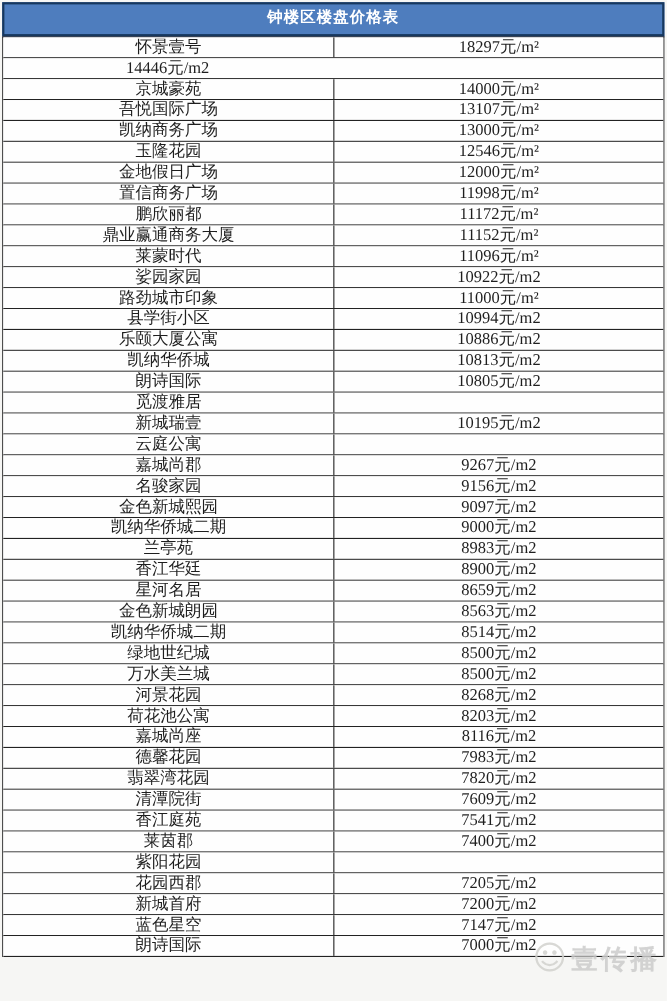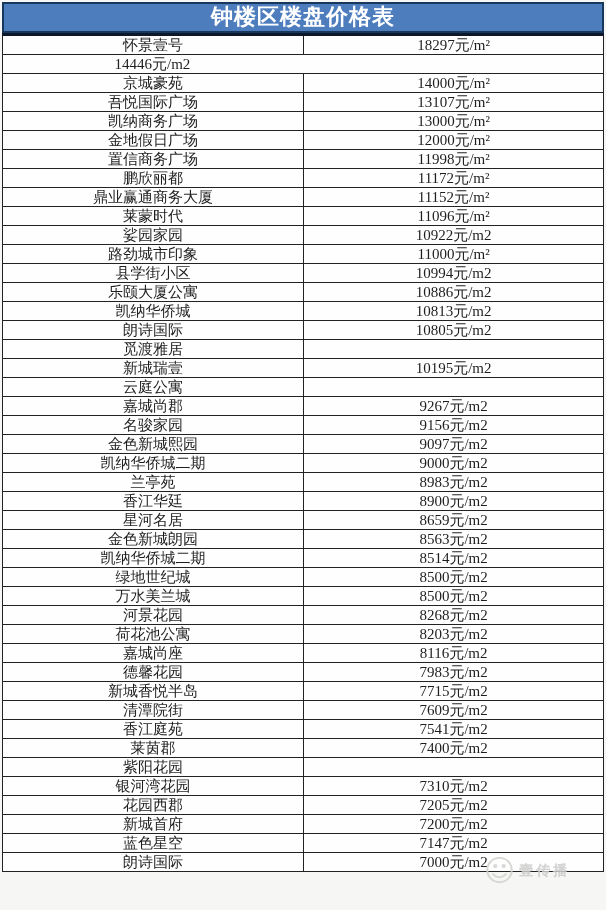--- a/index.html
+++ b/index.html
@@ -14,29 +14,29 @@
     left: 2px; top: 2px;
     width: 602px;
     background: #ffffff;
   }
   .title-bar {
     height: 31px;
     background: #4E7DBE;
     border: 2px solid #17375D;
     color: #ffffff;
     font-weight: bold;
-    font-size: 22px;
+    font-size: 14px;
     line-height: 26px;
     text-align: center;
     letter-spacing: 1px;
   }
   .rows {
     border-left: 1px solid #222222;
     border-right: 1px solid #222222;
-    border-top: 3px solid #0f172a;
+    border-top: 1px solid #0f172a;
   }
   .row {
     display: flex;
     height: 19px;
     border-bottom: 1px solid #222222;
     background: #fefefe;
   }
   .cell {
     font-size: 15px;
     line-height: 18px;
@@ -62,21 +62,21 @@
     pointer-events: none;
   }
   .wm-face {
     font-family: "DejaVu Sans", sans-serif;
     font-size: 30px;
     line-height: 30px;
     color: #d2d2ce;
     margin-right: 4px;
   }
   .wm-text {
-    font-size: 14px;
+    font-size: 24px;
     font-weight: bold;
     letter-spacing: 3px;
     color: #cccccc;
     text-shadow: 0 0 1px #e4e4e0;
   }
 </style>
 </head>
 <body>
 
 <div class="sheet">
@@ -95,20 +95,24 @@
       </div>
       <div class="row">
         <div class="cell name">吾悦国际广场</div>
         <div class="cell price">13107元/m²</div>
       </div>
       <div class="row">
         <div class="cell name">凯纳商务广场</div>
         <div class="cell price">13000元/m²</div>
       </div>
       <div class="row">
+        <div class="cell name">玉隆花园</div>
+        <div class="cell price">12546元/m²</div>
+      </div>
+      <div class="row">
         <div class="cell name">金地假日广场</div>
         <div class="cell price">12000元/m²</div>
       </div>
       <div class="row">
         <div class="cell name">置信商务广场</div>
         <div class="cell price">11998元/m²</div>
       </div>
       <div class="row">
         <div class="cell name">鹏欣丽都</div>
         <div class="cell price">11172元/m²</div>
@@ -209,41 +213,37 @@
       </div>
       <div class="row">
         <div class="cell name">嘉城尚座</div>
         <div class="cell price">8116元/m2</div>
       </div>
       <div class="row">
         <div class="cell name">德馨花园</div>
         <div class="cell price">7983元/m2</div>
       </div>
       <div class="row">
-        <div class="cell name">新城香悦半岛</div>
-        <div class="cell price">7715元/m2</div>
+        <div class="cell name">翡翠湾花园</div>
+        <div class="cell price">7820元/m2</div>
       </div>
       <div class="row">
         <div class="cell name">清潭院街</div>
         <div class="cell price">7609元/m2</div>
       </div>
       <div class="row">
         <div class="cell name">香江庭苑</div>
         <div class="cell price">7541元/m2</div>
       </div>
       <div class="row">
         <div class="cell name">莱茵郡</div>
         <div class="cell price">7400元/m2</div>
       </div>
       <div class="row">
         <div class="cell name">紫阳花园</div>
-      </div>
-      <div class="row">
-        <div class="cell name">银河湾花园</div>
-        <div class="cell price">7310元/m2</div>
       </div>
       <div class="row">
         <div class="cell name">花园西郡</div>
         <div class="cell price">7205元/m2</div>
       </div>
       <div class="row">
         <div class="cell name">新城首府</div>
         <div class="cell price">7200元/m2</div>
       </div>
       <div class="row">

